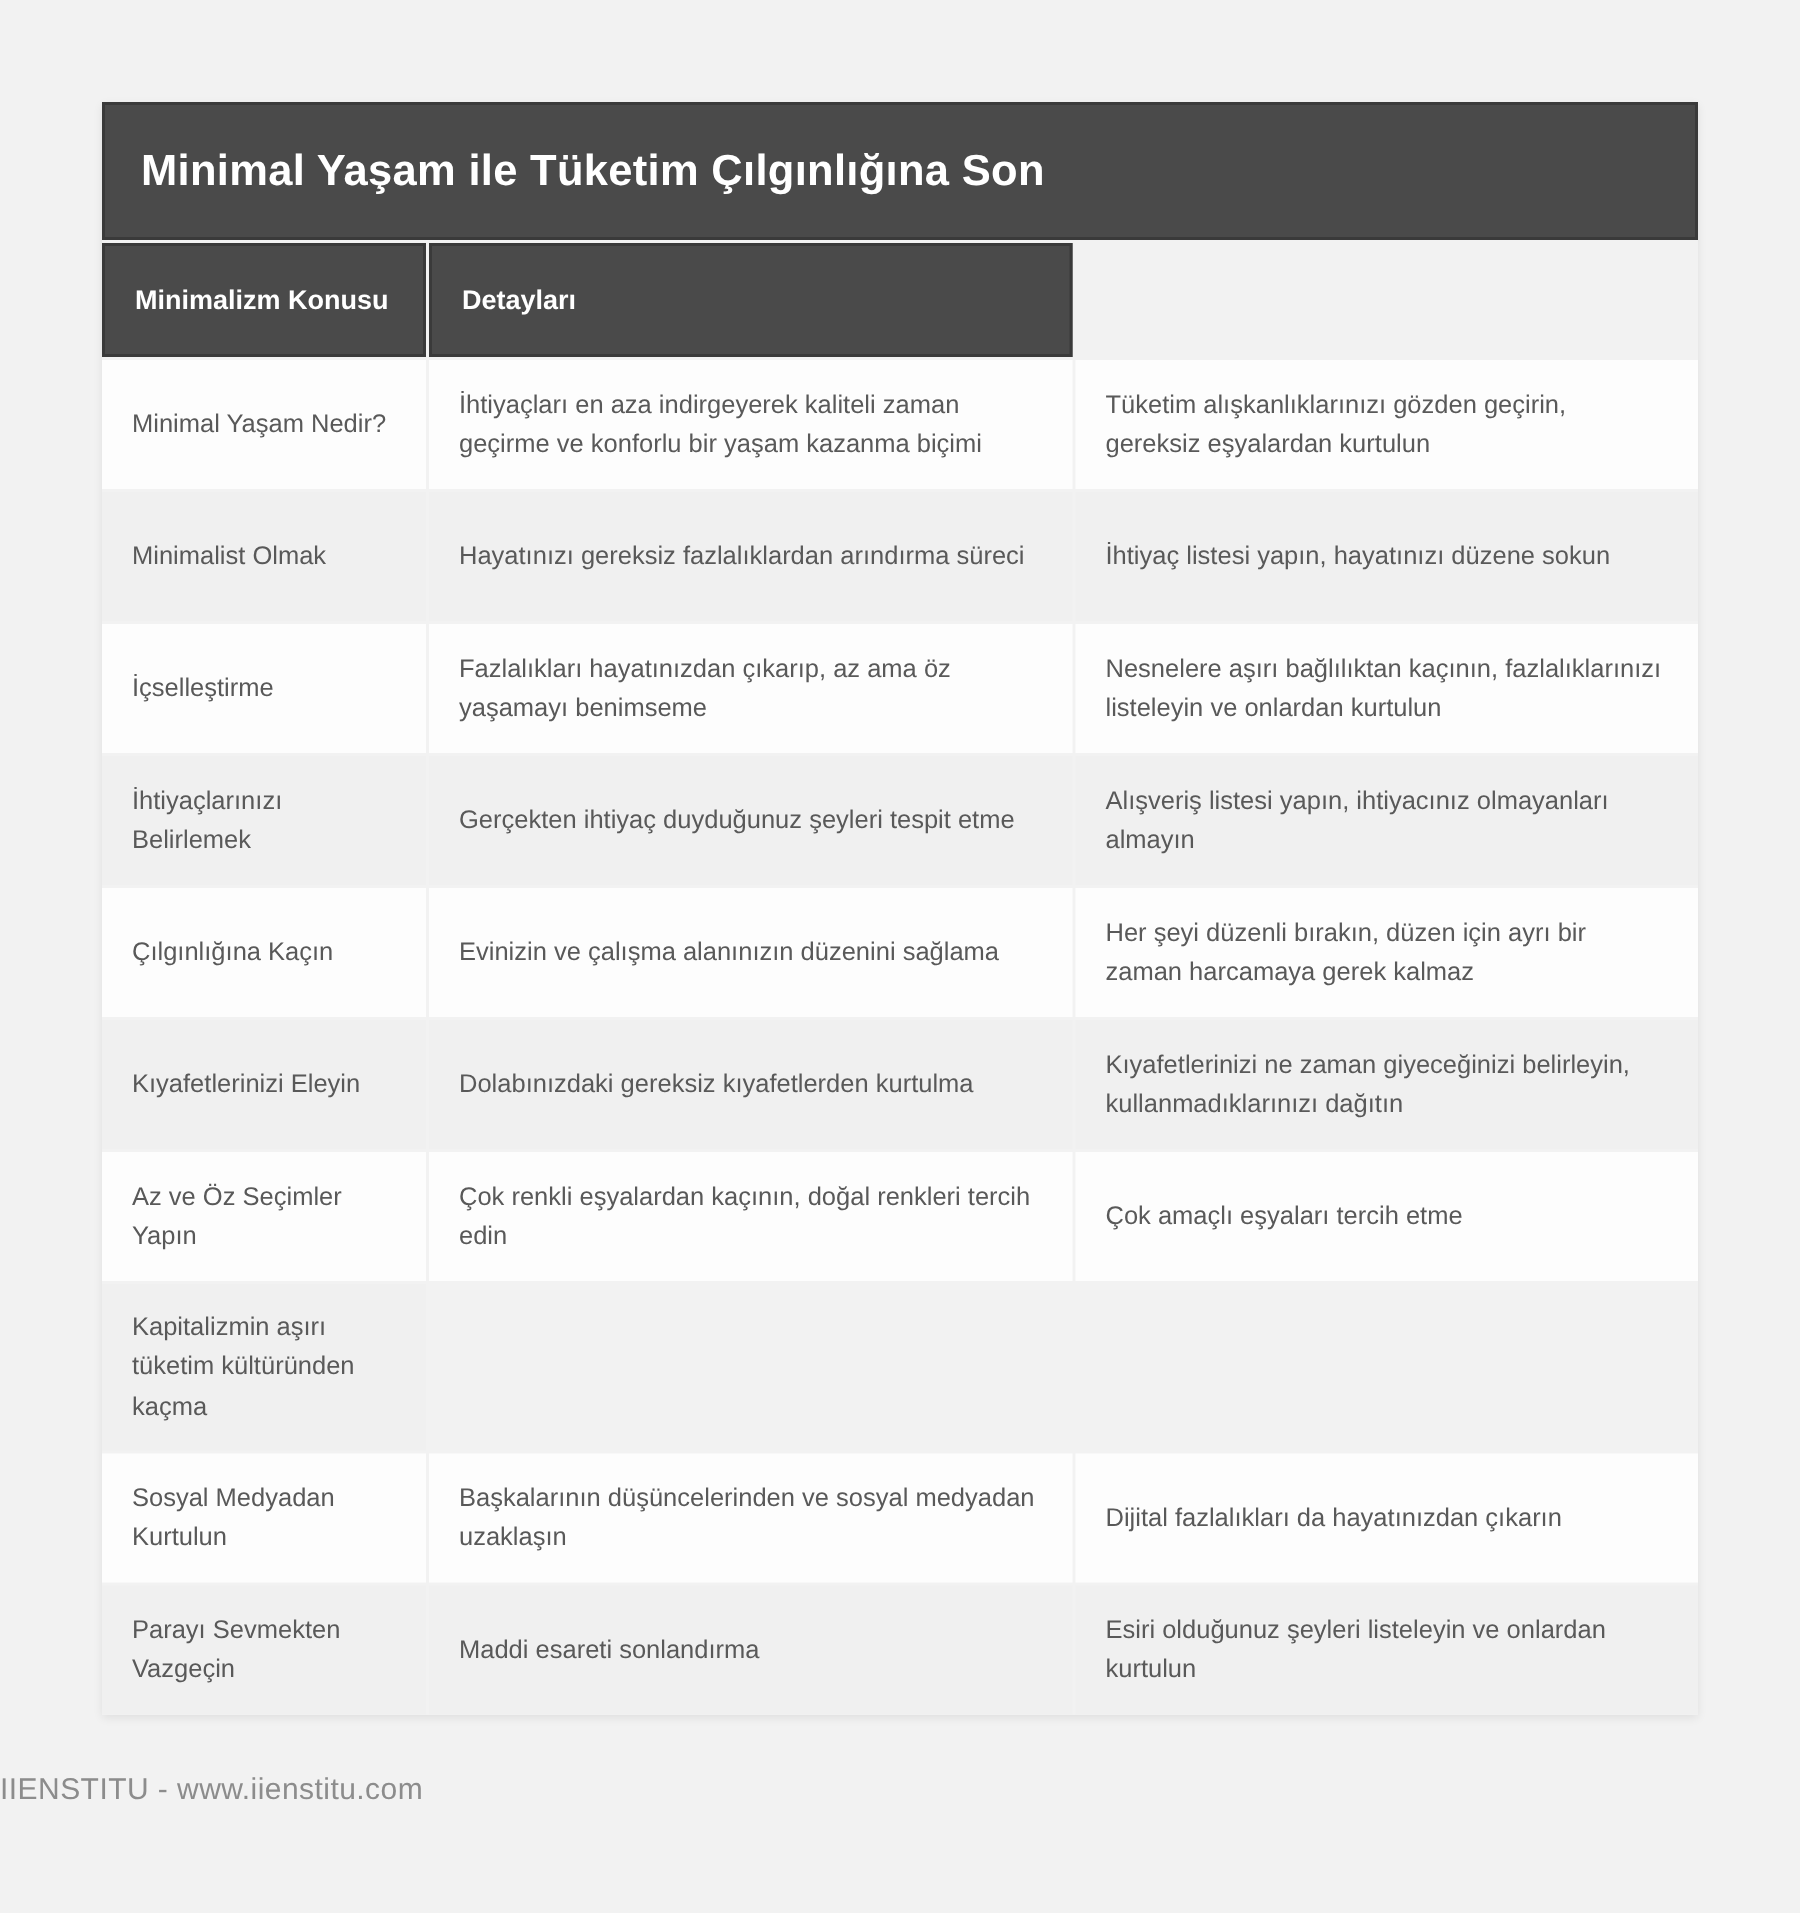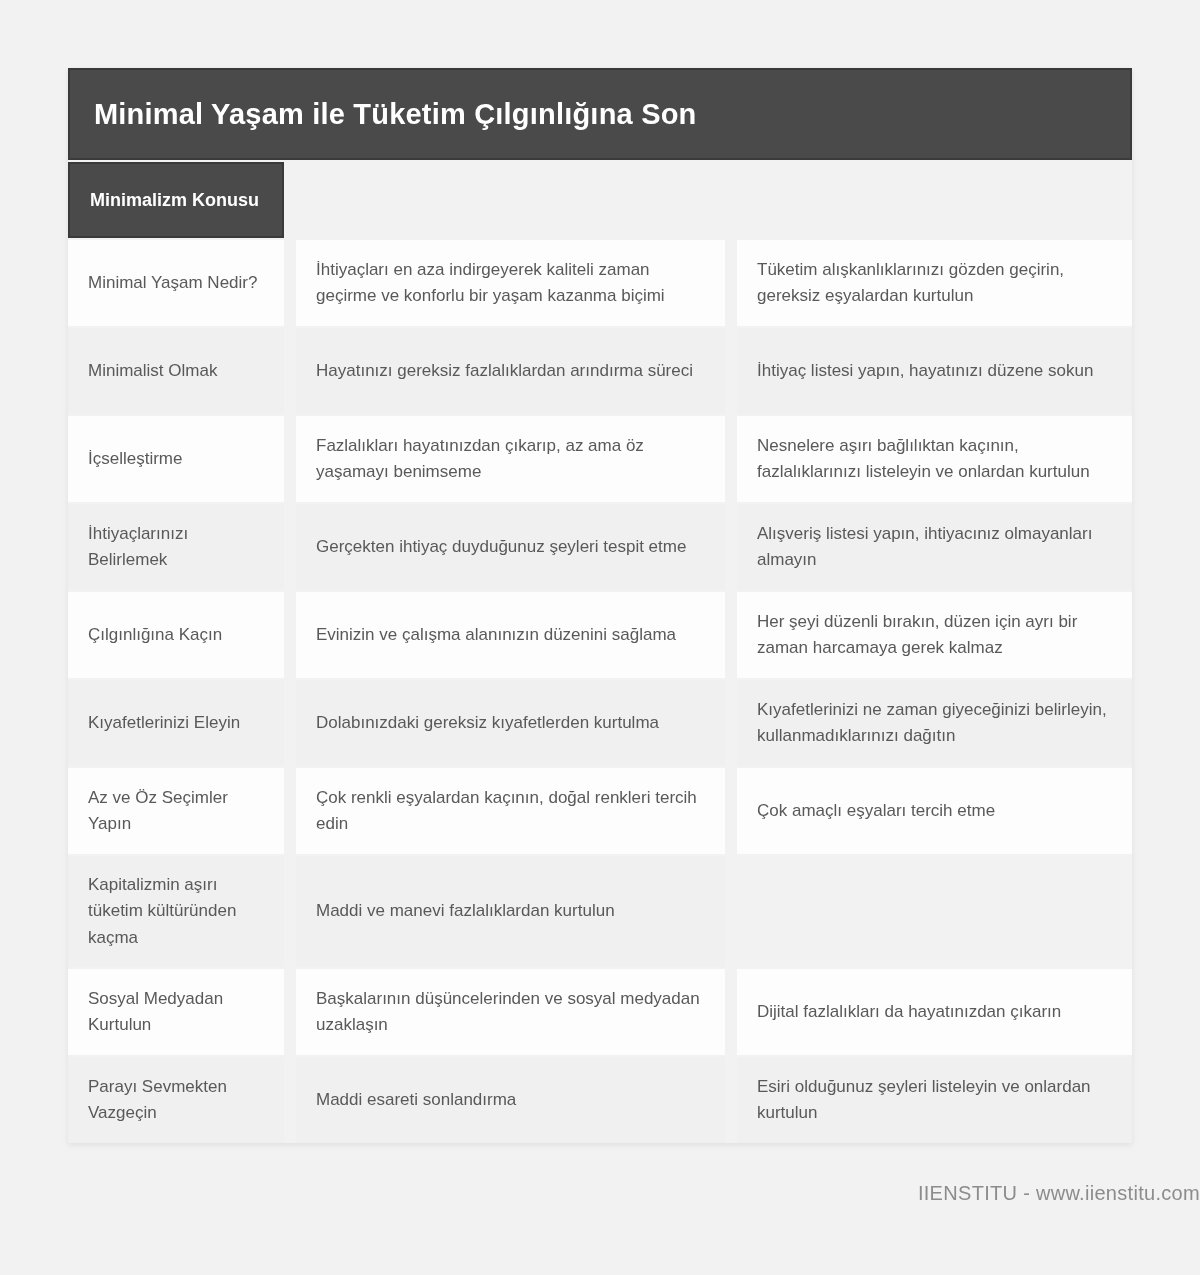--- a/index.html
+++ b/index.html
@@ -37,21 +37,21 @@
     align-items: center;
     padding: 0 24px;
     font-size: 29px;
     font-weight: bold;
     letter-spacing: 0.2px;
     margin-bottom: 2px;
   }
   .grid-row {
     display: grid;
     grid-template-columns: 216px 429px 1fr;
-    column-gap: 12px;
+    column-gap: 2px;
     margin-bottom: 2px;
   }
   .grid-row:last-child { margin-bottom: 0; }
   .head-cell {
     background: var(--header-bg);
     border: 2px solid var(--dark-border);
     color: var(--header-text);
     min-height: 76px;
     display: flex;
     align-items: center;
@@ -69,35 +69,36 @@
     line-height: 1.55;
     color: var(--body-text);
   }
   .row.odd  .cell { background: var(--row-bg); }
   .row.even .cell { background: var(--row-alt-bg); }
   .footer {
     position: absolute;
     top: 1182px;
     left: 0;
     width: 1200px;
-    text-align: right;
+    text-align: left;
     font-size: 20px;
     color: var(--footer-text);
     letter-spacing: 0.3px;
   }
 </style>
 </head>
 <body>
 
 <div class="sheet">
 
   <div class="title-bar">Minimal Yaşam ile Tüketim Çılgınlığına Son</div>
 
   <div class="grid-row">
     <div class="head-cell">Minimalizm Konusu</div>
+    <div class="head-cell">Detayları</div>
   </div>
 
   <div>
   <div class="grid-row row odd">
     <div class="cell">Minimal Yaşam Nedir?</div>
     <div class="cell">İhtiyaçları en aza indirgeyerek kaliteli zaman geçirme ve konforlu bir yaşam kazanma biçimi</div>
     <div class="cell">Tüketim alışkanlıklarınızı gözden geçirin, gereksiz eşyalardan kurtulun</div>
   </div>
 
   <div class="grid-row row even">
@@ -131,21 +132,20 @@
   </div>
 
   <div class="grid-row row odd">
     <div class="cell">Az ve Öz Seçimler Yapın</div>
     <div class="cell">Çok renkli eşyalardan kaçının, doğal renkleri tercih edin</div>
     <div class="cell">Çok amaçlı eşyaları tercih etme</div>
   </div>
 
   <div class="grid-row row even">
     <div class="cell">Kapitalizmin aşırı tüketim kültüründen kaçma</div>
-    <div class="cell">Maddi ve manevi fazlalıklardan kurtulun</div>
   </div>
 
   <div class="grid-row row odd">
     <div class="cell">Sosyal Medyadan Kurtulun</div>
     <div class="cell">Başkalarının düşüncelerinden ve sosyal medyadan uzaklaşın</div>
     <div class="cell">Dijital fazlalıkları da hayatınızdan çıkarın</div>
   </div>
 
   <div class="grid-row row even">
     <div class="cell">Parayı Sevmekten Vazgeçin</div>

